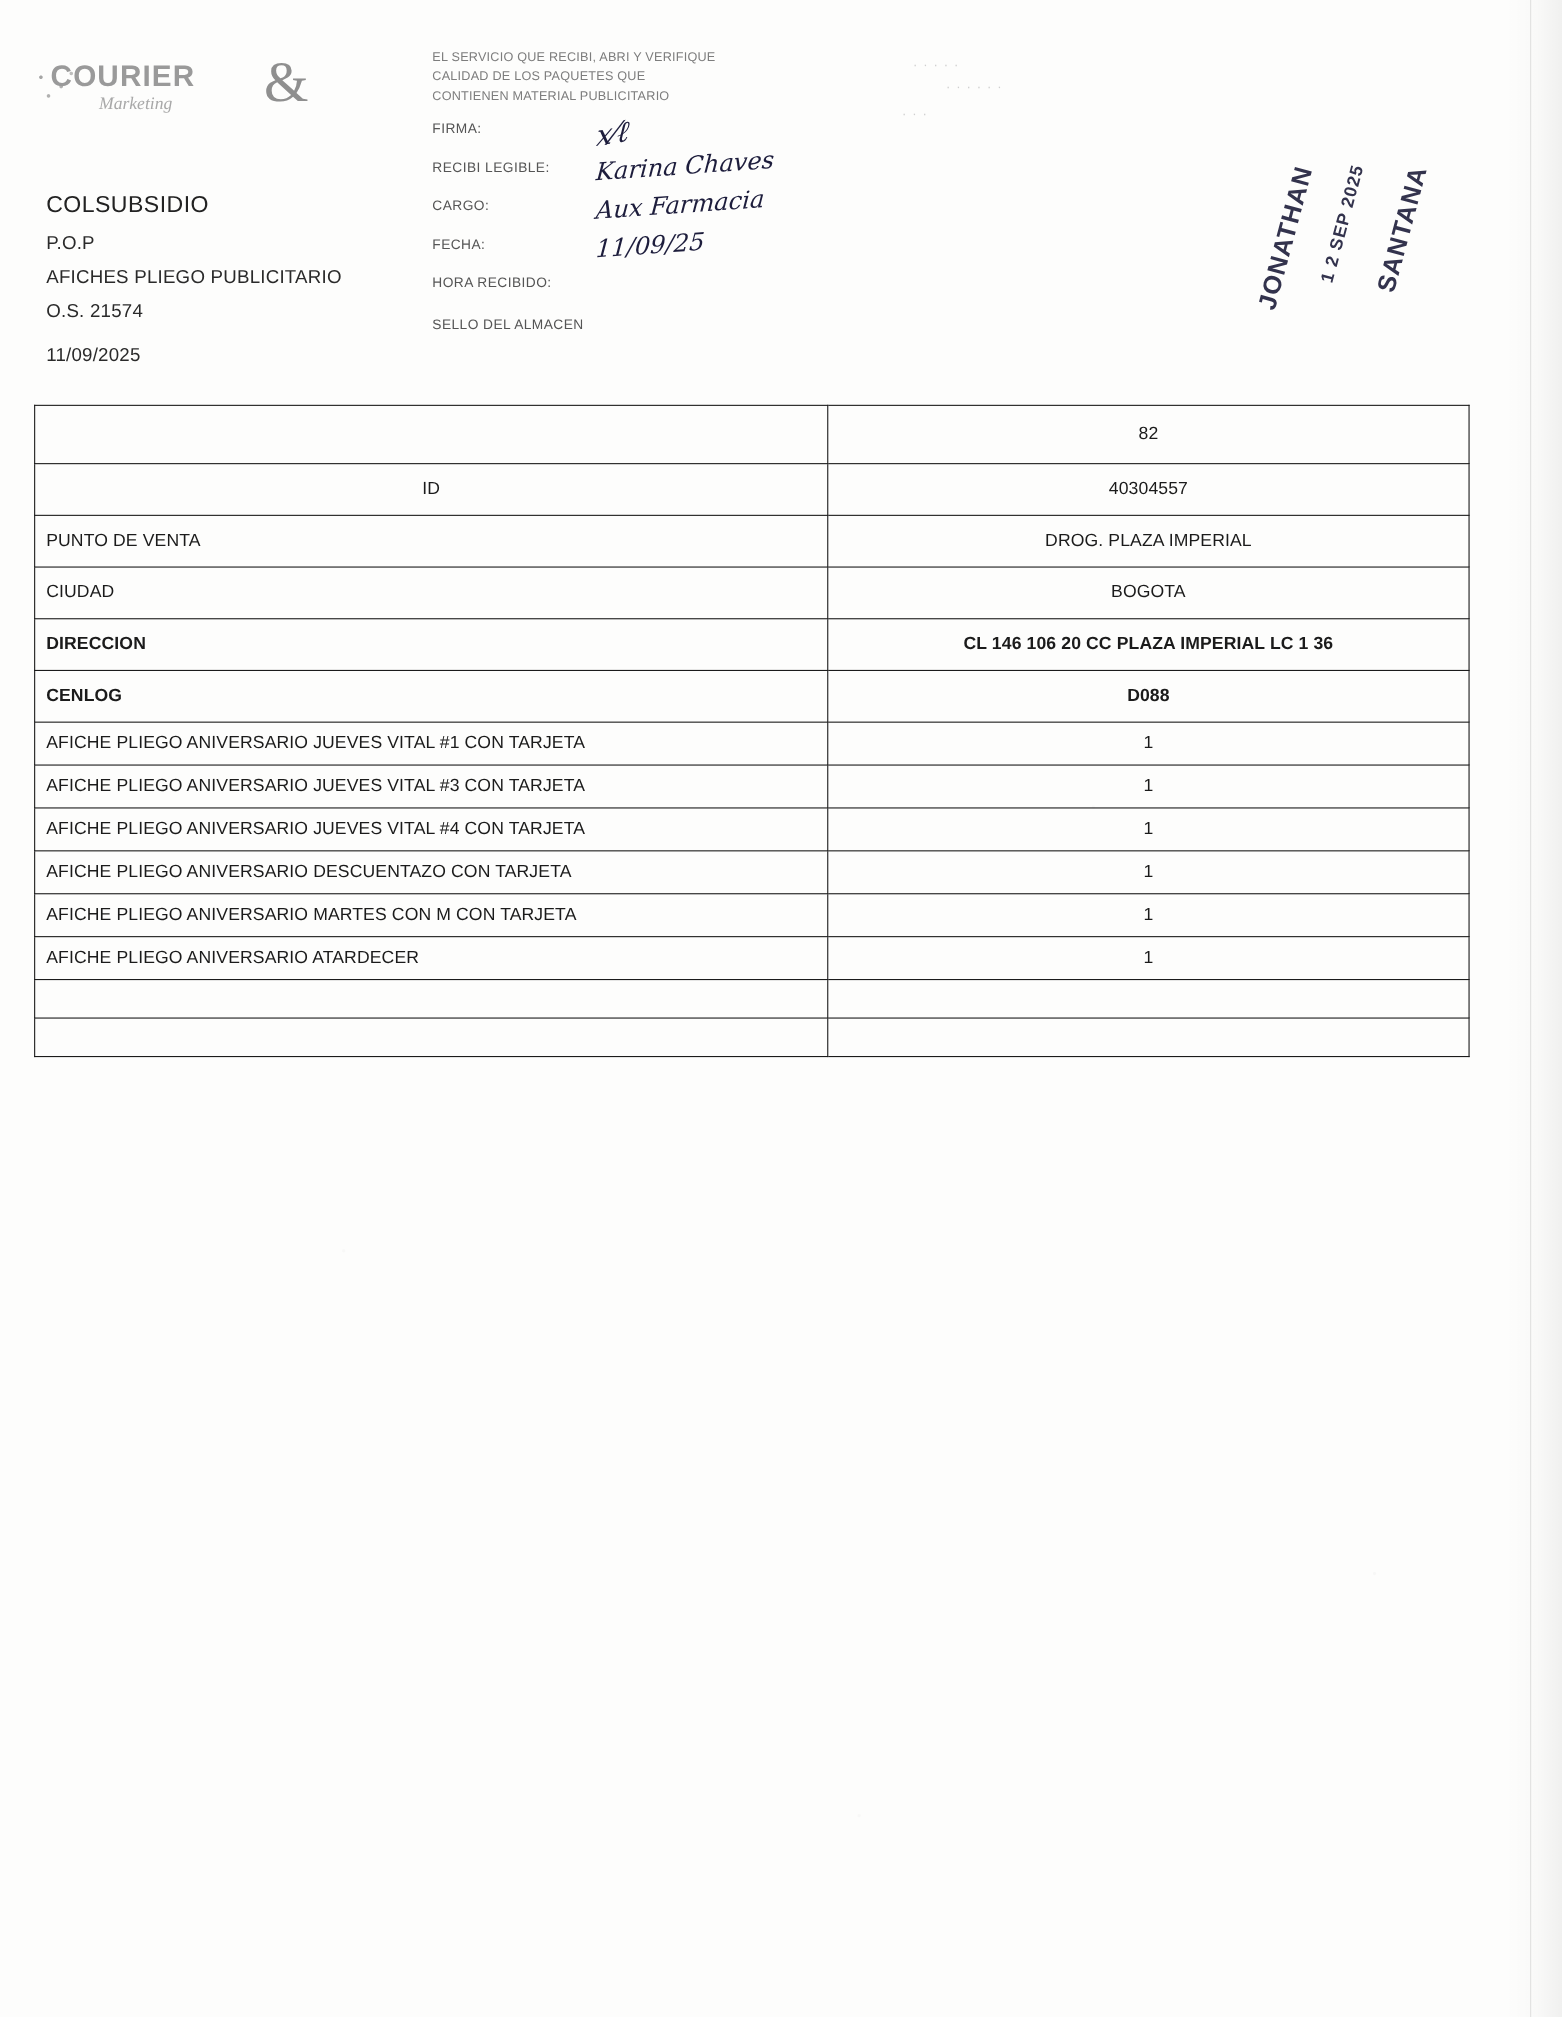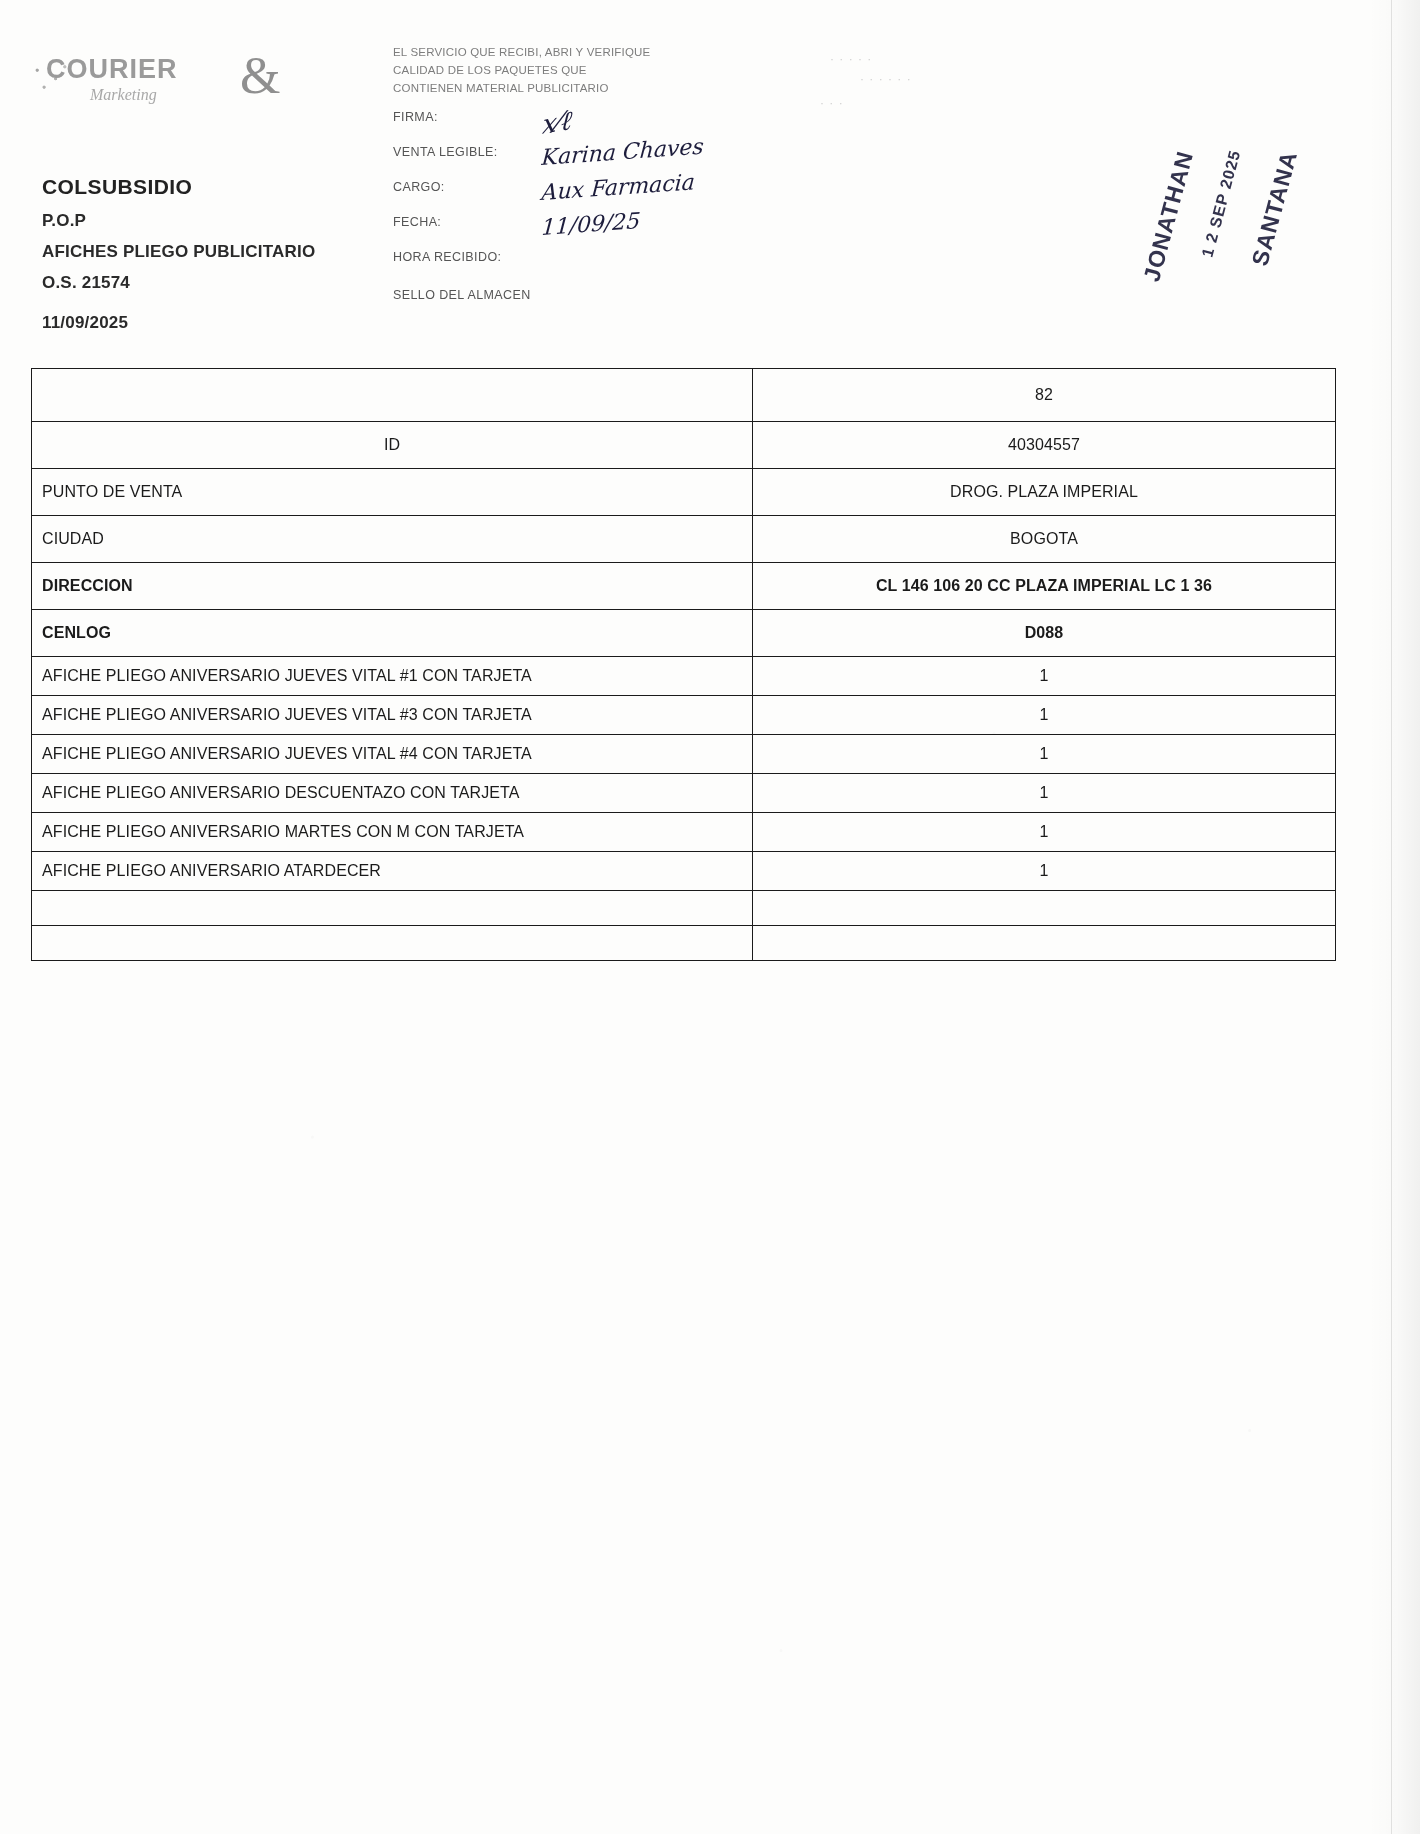--- a/index.html
+++ b/index.html
@@ -103,21 +103,20 @@
       radial-gradient(circle at 35% 80%, rgba(0,0,0,.3) 0 1.2px, transparent 2px),
       radial-gradient(circle at 80% 20%, rgba(0,0,0,.25) 0 1.2px, transparent 2px);
   }
 
   
   .client-block {
     position: absolute;
     left: 42px;
     top: 175px;
     width: 330px;
-    font-weight: bold;
   }
   .client-name {
     font-size: 21px;
     letter-spacing: .4px;
     color: #222;
     margin-bottom: 12px;
   }
   .client-line {
     font-size: 17px;
     color: #2a2a2a;
@@ -280,21 +279,21 @@
     <div class="receipt-tiny">EL SERVICIO QUE RECIBI, ABRI Y VERIFIQUE</div>
     <div class="receipt-tiny">CALIDAD DE LOS PAQUETES QUE</div>
     <div class="receipt-tiny">CONTIENEN MATERIAL PUBLICITARIO</div>
 
     <div class="receipt-row">
       <div class="receipt-label">FIRMA:</div>
       <div class="receipt-hand sig">x⁄ℓ</div>
     </div>
 
     <div class="receipt-row">
-      <div class="receipt-label">VENTA LEGIBLE:</div>
+      <div class="receipt-label">RECIBI LEGIBLE:</div>
       <div class="receipt-hand">Karina Chaves</div>
     </div>
 
     <div class="receipt-row">
       <div class="receipt-label">CARGO:</div>
       <div class="receipt-hand">Aux Farmacia</div>
     </div>
 
     <div class="receipt-row">
       <div class="receipt-label">FECHA:</div>

